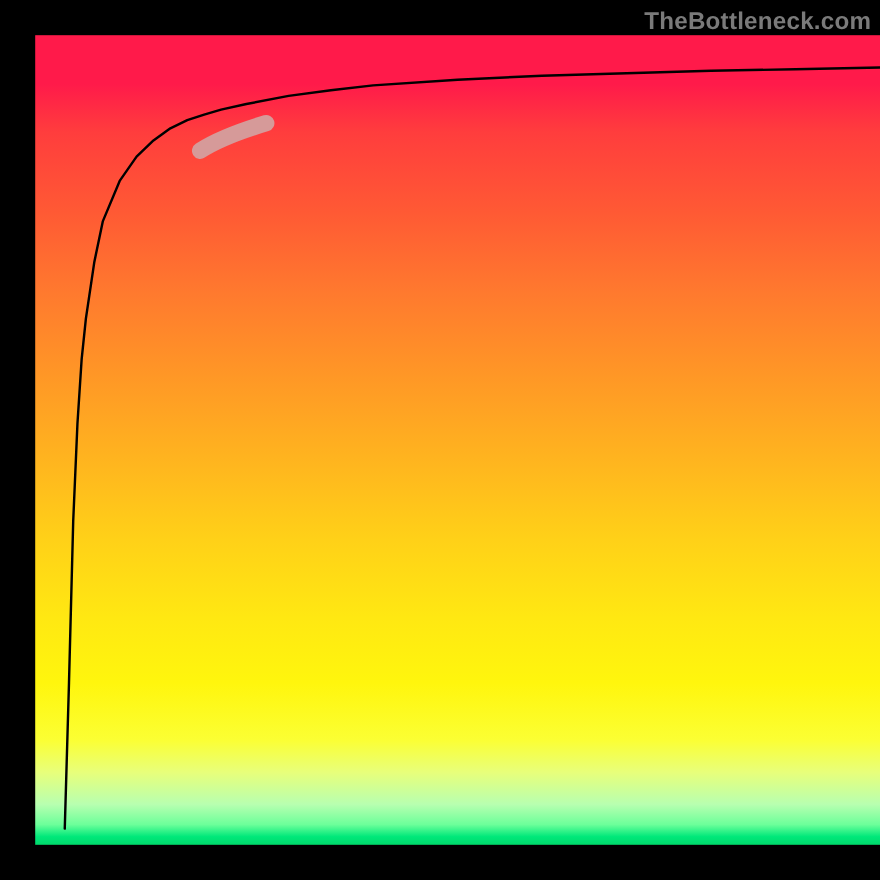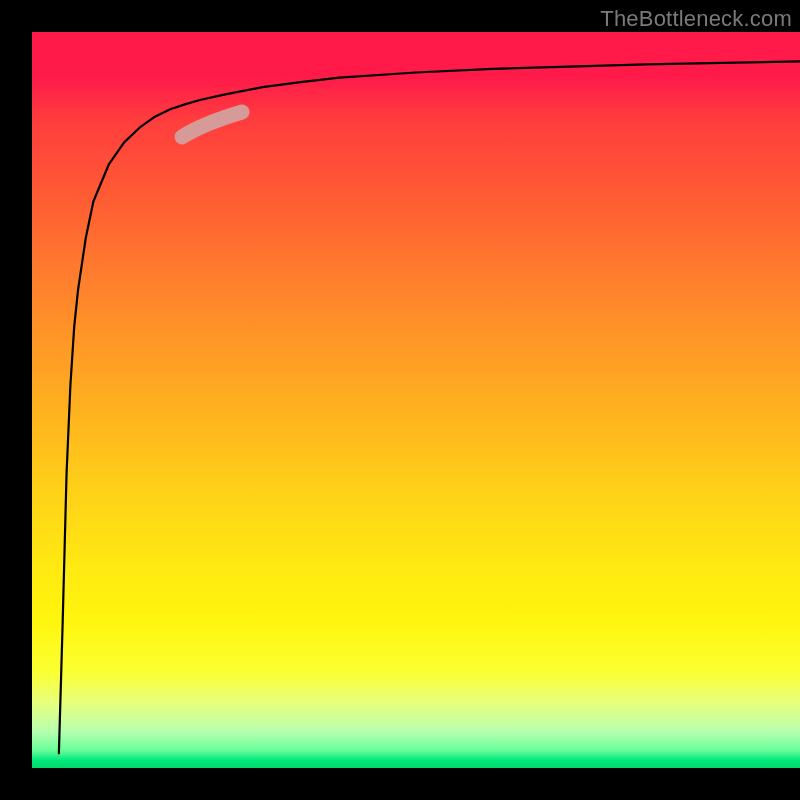--- a/index.html
+++ b/index.html
@@ -9,21 +9,21 @@
     background: #000;
     position: relative;
     font-family: Arial, sans-serif;
   }
   .watermark {
     position: absolute;
     top: 6px;
     right: 8px;
     color: #7a7a7a;
     font-size: 22px;
-    font-weight: 400;
+    font-weight: 700;
     z-index: 10;
     letter-spacing: 0.2px;
   }
   .plot-area {
     position: absolute;
     left: 32px;
     top: 32px;
     width: 768px;
     height: 736px;
     background: linear-gradient(to bottom,

